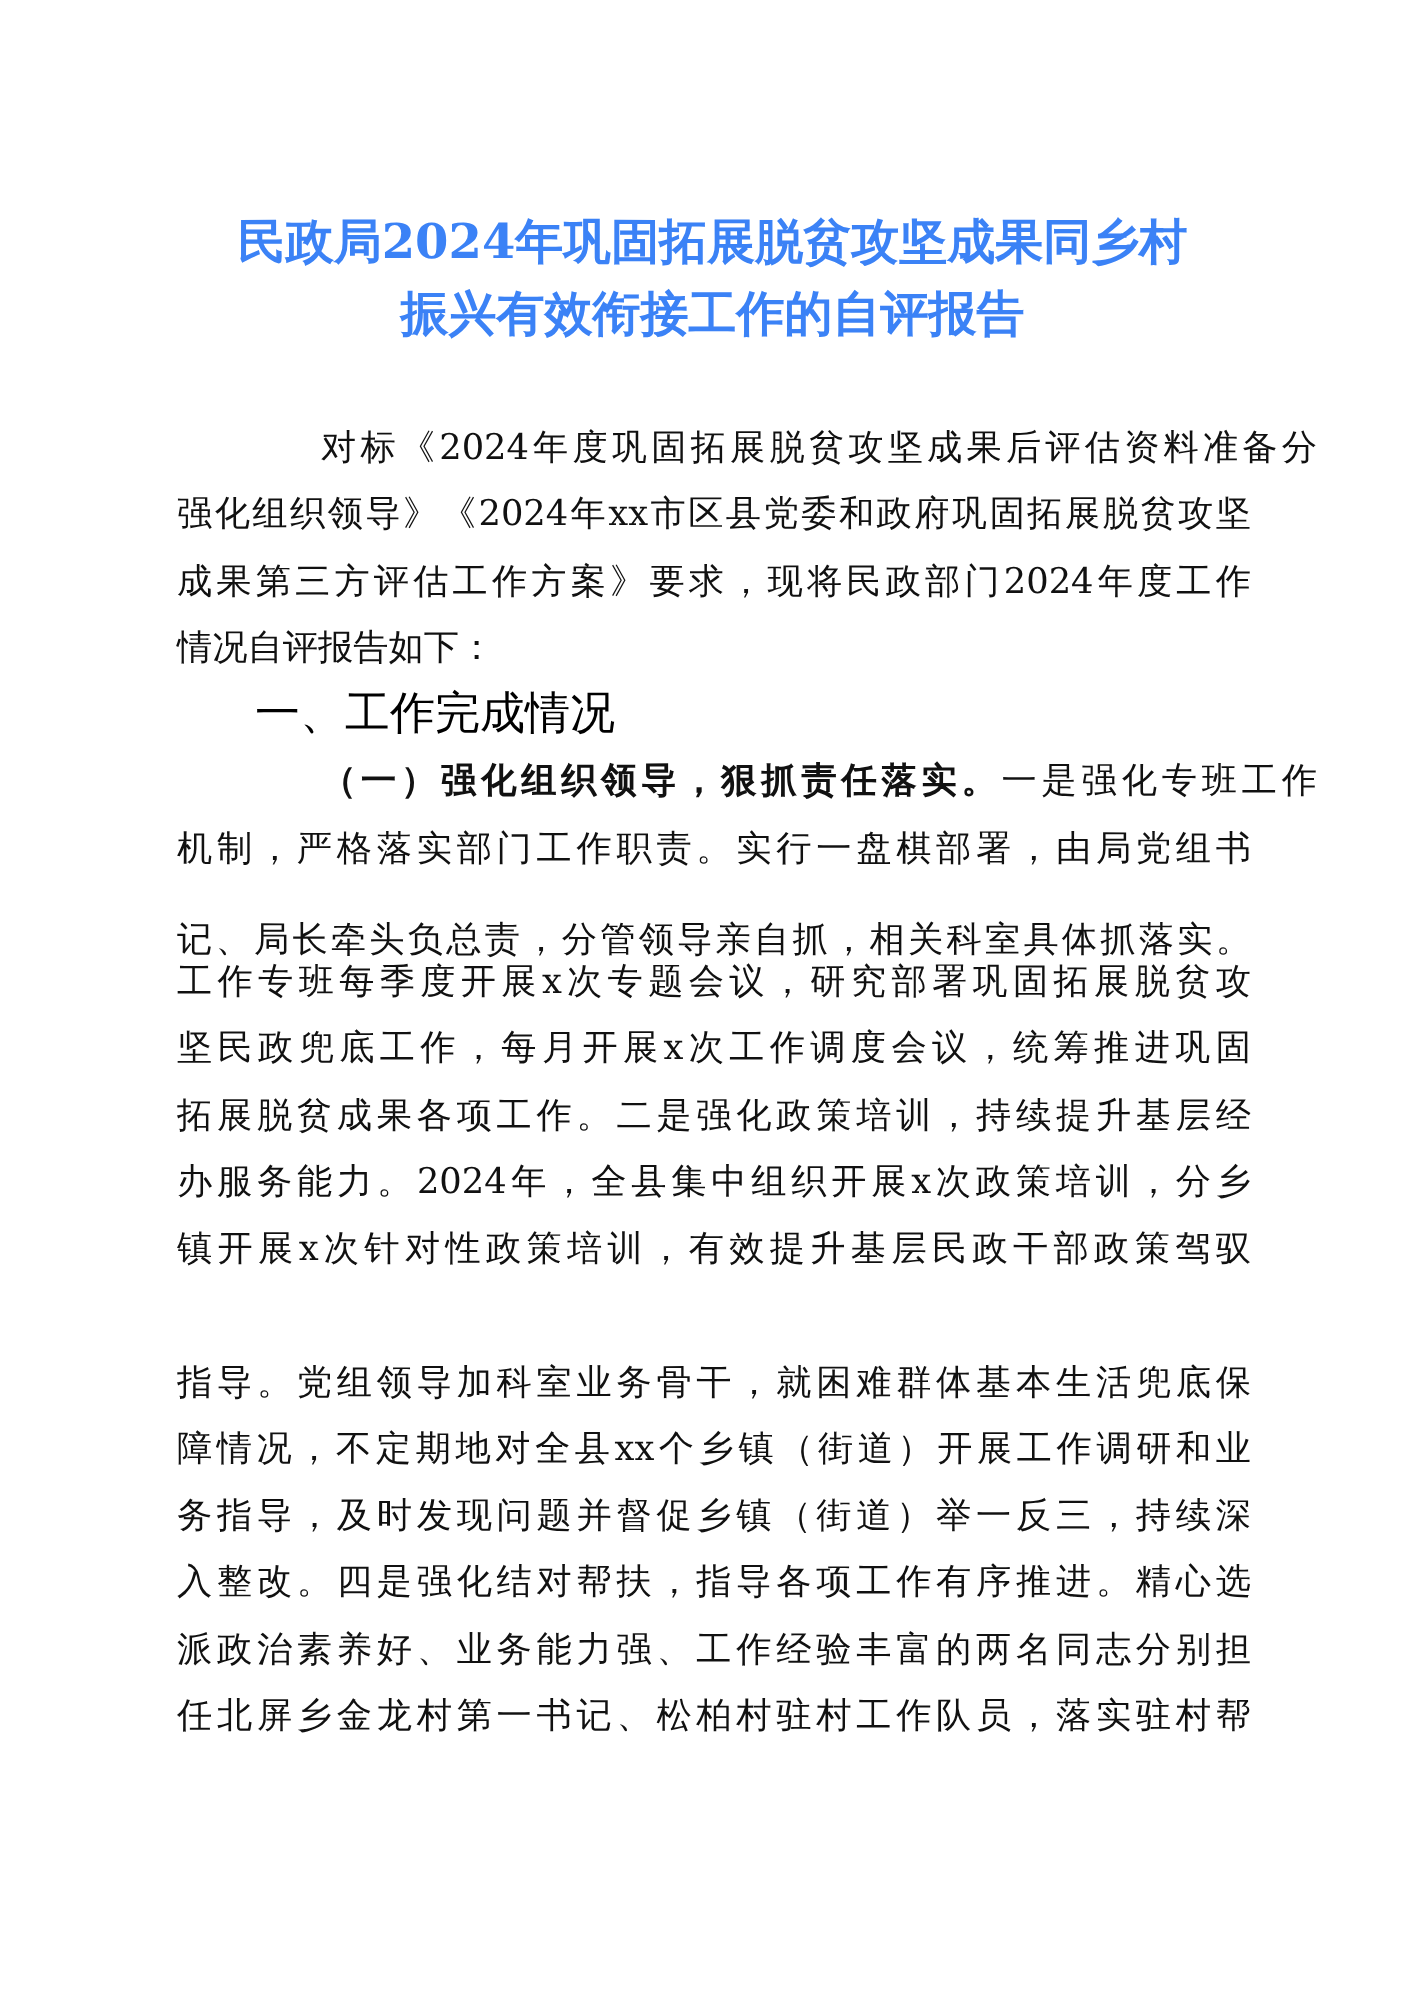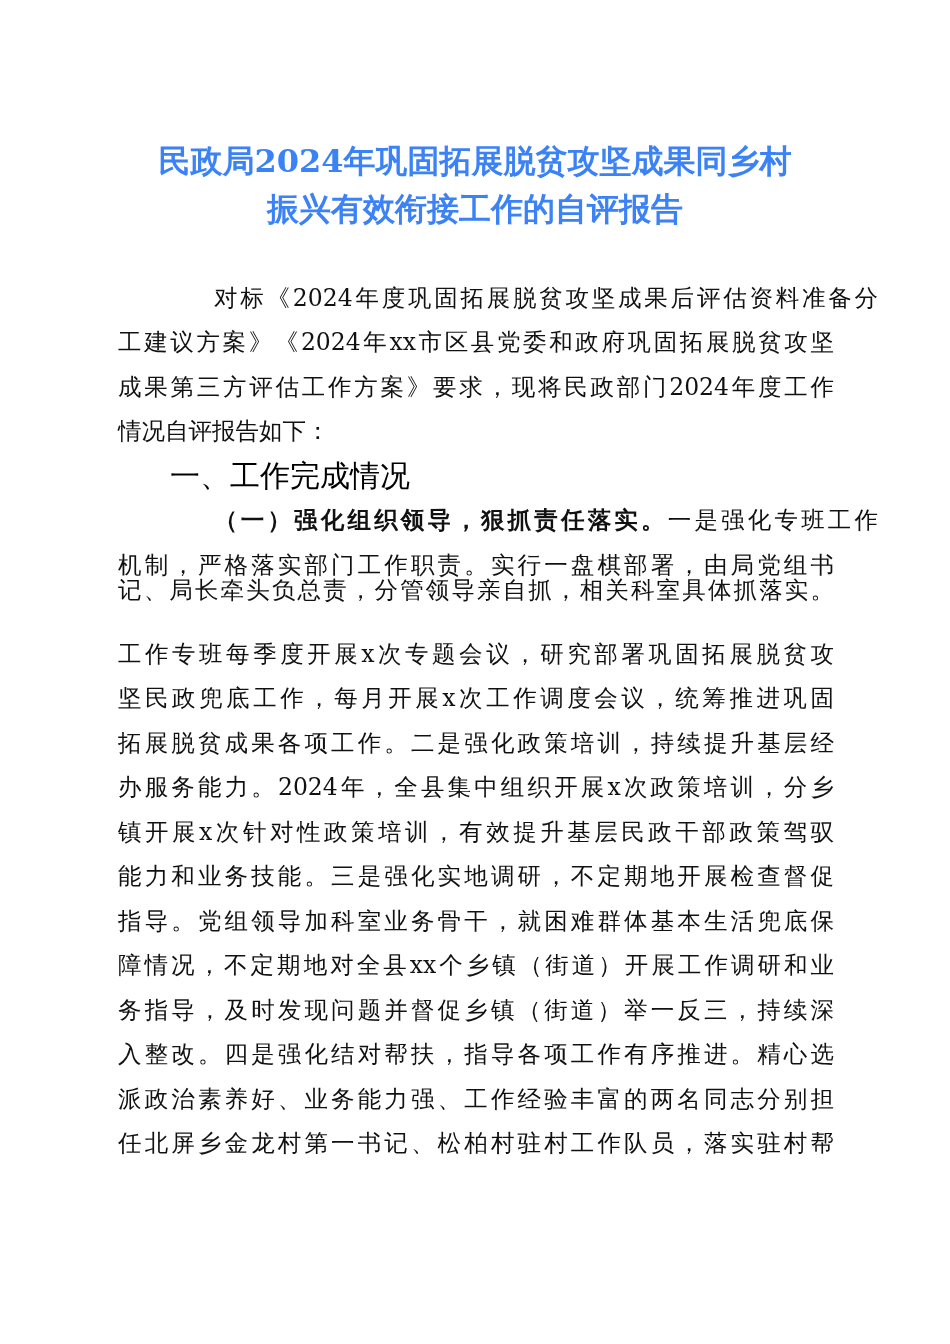--- a/index.html
+++ b/index.html
@@ -21,37 +21,36 @@
   .sub-label { font-weight: bold; }
 </style>
 </head>
 <body>
 
 <div class="page">
   <div class="title l1">民政局2024年巩固拓展脱贫攻坚成果同乡村</div>
   <div class="title l2">振兴有效衔接工作的自评报告</div>
 
   <div class="line indent" style="top:283px">对标《2024年度巩固拓展脱贫攻坚成果后评估资料准备分</div>
-  <div class="line" style="top:327px">工建议方案》《2024年xx市区县党委和政府巩固拓展脱贫攻坚</div>
+  <div class="line" style="top:327px">强化组织领导》《2024年xx市区县党委和政府巩固拓展脱贫攻坚</div>
   <div class="line" style="top:372px">成果第三方评估工作方案》要求，现将民政部门2024年度工作</div>
   <div class="line last" style="top:416px">情况自评报告如下：</div>
 
   <div class="heading" style="top:461px">一、工作完成情况</div>
 
   <div class="line" style="top:550px">机制，严格落实部门工作职责。实行一盘棋部署，由局党组书</div>
 
   <div class="line indent" style="top:505px">
     <span class="sub-label">（一）强化组织领导，狠抓责任落实。</span><span>一是强化专班工作</span>
   </div>
-  <div class="line" style="top:575px">记、局长牵头负总责，分管领导亲自抓，相关科室具体抓落实。</div>
+  <div class="line" style="top:611px">记、局长牵头负总责，分管领导亲自抓，相关科室具体抓落实。</div>
   <div class="line" style="top:639px">工作专班每季度开展x次专题会议，研究部署巩固拓展脱贫攻</div>
   <div class="line" style="top:683px">坚民政兜底工作，每月开展x次工作调度会议，统筹推进巩固</div>
   <div class="line" style="top:728px">拓展脱贫成果各项工作。二是强化政策培训，持续提升基层经</div>
   <div class="line" style="top:772px">办服务能力。2024年，全县集中组织开展x次政策培训，分乡</div>
   <div class="line" style="top:817px">镇开展x次针对性政策培训，有效提升基层民政干部政策驾驭</div>
-  <div class="line" style="top:861px">能力和业务技能。三是强化实地调研，不定期地开展检查督促</div>
   <div class="line" style="top:950px">障情况，不定期地对全县xx个乡镇（街道）开展工作调研和业</div>
   <div class="line" style="top:906px">指导。党组领导加科室业务骨干，就困难群体基本生活兜底保</div>
   <div class="line" style="top:995px">务指导，及时发现问题并督促乡镇（街道）举一反三，持续深</div>
   <div class="line" style="top:1039px">入整改。四是强化结对帮扶，指导各项工作有序推进。精心选</div>
   <div class="line" style="top:1084px">派政治素养好、业务能力强、工作经验丰富的两名同志分别担</div>
   <div class="line" style="top:1128px">任北屏乡金龙村第一书记、松柏村驻村工作队员，落实驻村帮</div>
 </div>
 
 </body></html>

